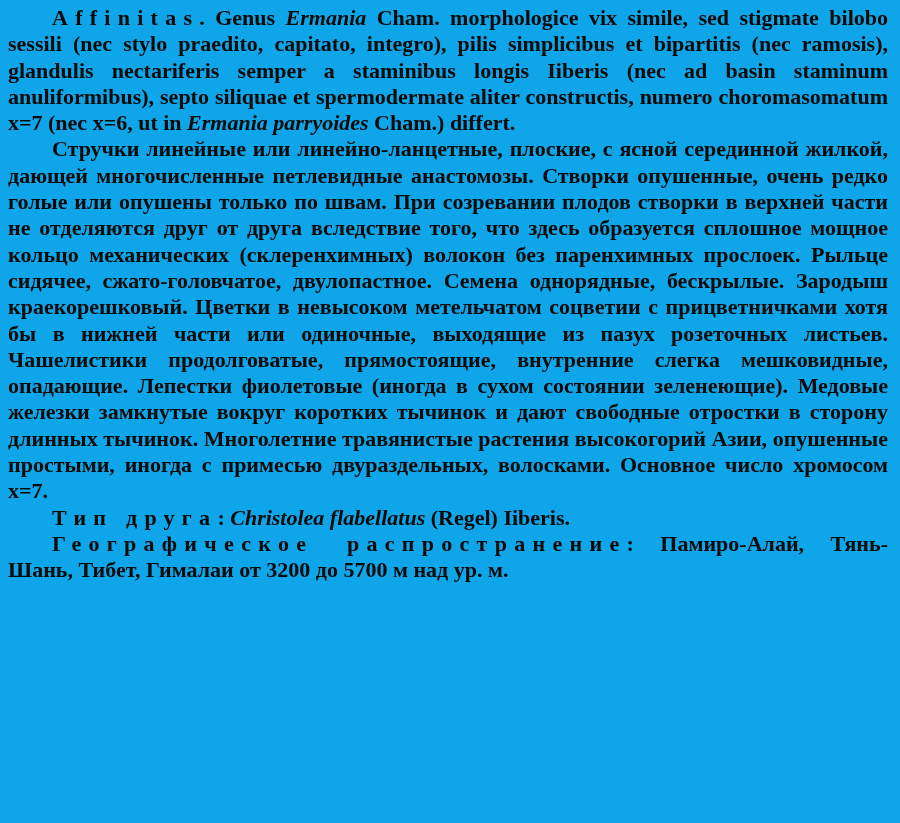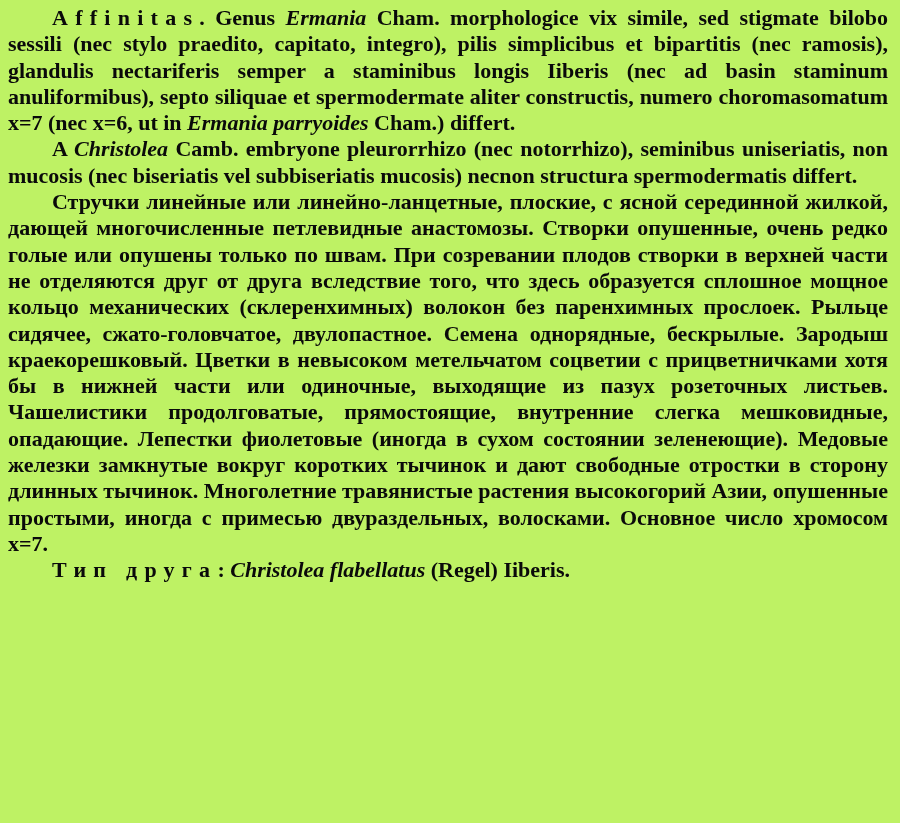--- a/index.html
+++ b/index.html
@@ -28,18 +28,18 @@
   .spaced {
     letter-spacing: 0.33em;
   }
   .italic {
     font-style: italic;
   }
 </style>
 </head>
 <body>
 
-<div class="page" id="doc-page" style="background: #bef264; color: rgb(10, 10, 10);">
+<div class="page" id="doc-page" style="background: #0ea5e9; color: rgb(10, 10, 10);">
     <p class="para"><span class="spaced">Affinitas</span><span class="">. Genus </span><span class="italic">Ermania</span><span class=""> Cham. morphologice vix simile, sed stigmate bilobo sessili (nec stylo praedito, capitato, integro), pilis simplicibus et bipartitis (nec ramosis), glandulis nectariferis semper a staminibus longis Iiberis (nec ad basin staminum anuliformibus), septo siliquae et spermodermate aliter constructis, numero choromasomatum x=7 (nec x=6, ut in </span><span class="italic">Ermania parryoides</span><span class=""> Cham.) differt.</span></p>
-    <p class="para"><span class="">A </span><span class="italic">Christolea</span><span class=""> Camb. embryone pleurorrhizo (nec notorrhizo), seminibus uniseriatis, non mucosis (nec biseriatis vel subbiseriatis mucosis) necnon structura spermodermatis differt.</span></p>
     <p class="para"><span class="">Стручки линейные или линейно-ланцетные, плоские, с ясной серединной жилкой, дающей многочисленные петлевидные анастомозы. Створки опушенные, очень редко голые или опушены только по швам. При созревании плодов створки в верхней части не отделяются друг от друга вследствие того, что здесь образуется сплошное мощное кольцо механических (склеренхимных) волокон без паренхимных прослоек. Рыльце сидячее, сжато-головчатое, двулопастное. Семена однорядные, бескрылые. Зародыш краекорешковый. Цветки в невысоком метельчатом соцветии с прицветничками хотя бы в нижней части или одиночные, выходящие из пазух розеточных листьев. Чашелистики продолговатые, прямостоящие, внутренние слегка мешковидные, опадающие. Лепестки фиолетовые (иногда в сухом состоянии зеленеющие). Медовые железки замкнутые вокруг коротких тычинок и дают свободные отростки в сторону длинных тычинок. Многолетние травянистые растения высокогорий Азии, опушенные простыми, иногда с примесью двураздельных, волосками. Основное число хромосом x=7.</span></p>
     <p class="para"><span class="spaced">Тип друга</span><span class="">: </span><span class="italic">Christolea flabellatus</span><span class=""> (Regel) Iiberis.</span></p>
+    <p class="para"><span class="spaced">Географическое распространение</span><span class="">: Памиро-Алай, Тянь-Шань, Тибет, Гималаи от 3200 до 5700 м над ур. м.</span></p>
   </div>
 
 </body></html>

